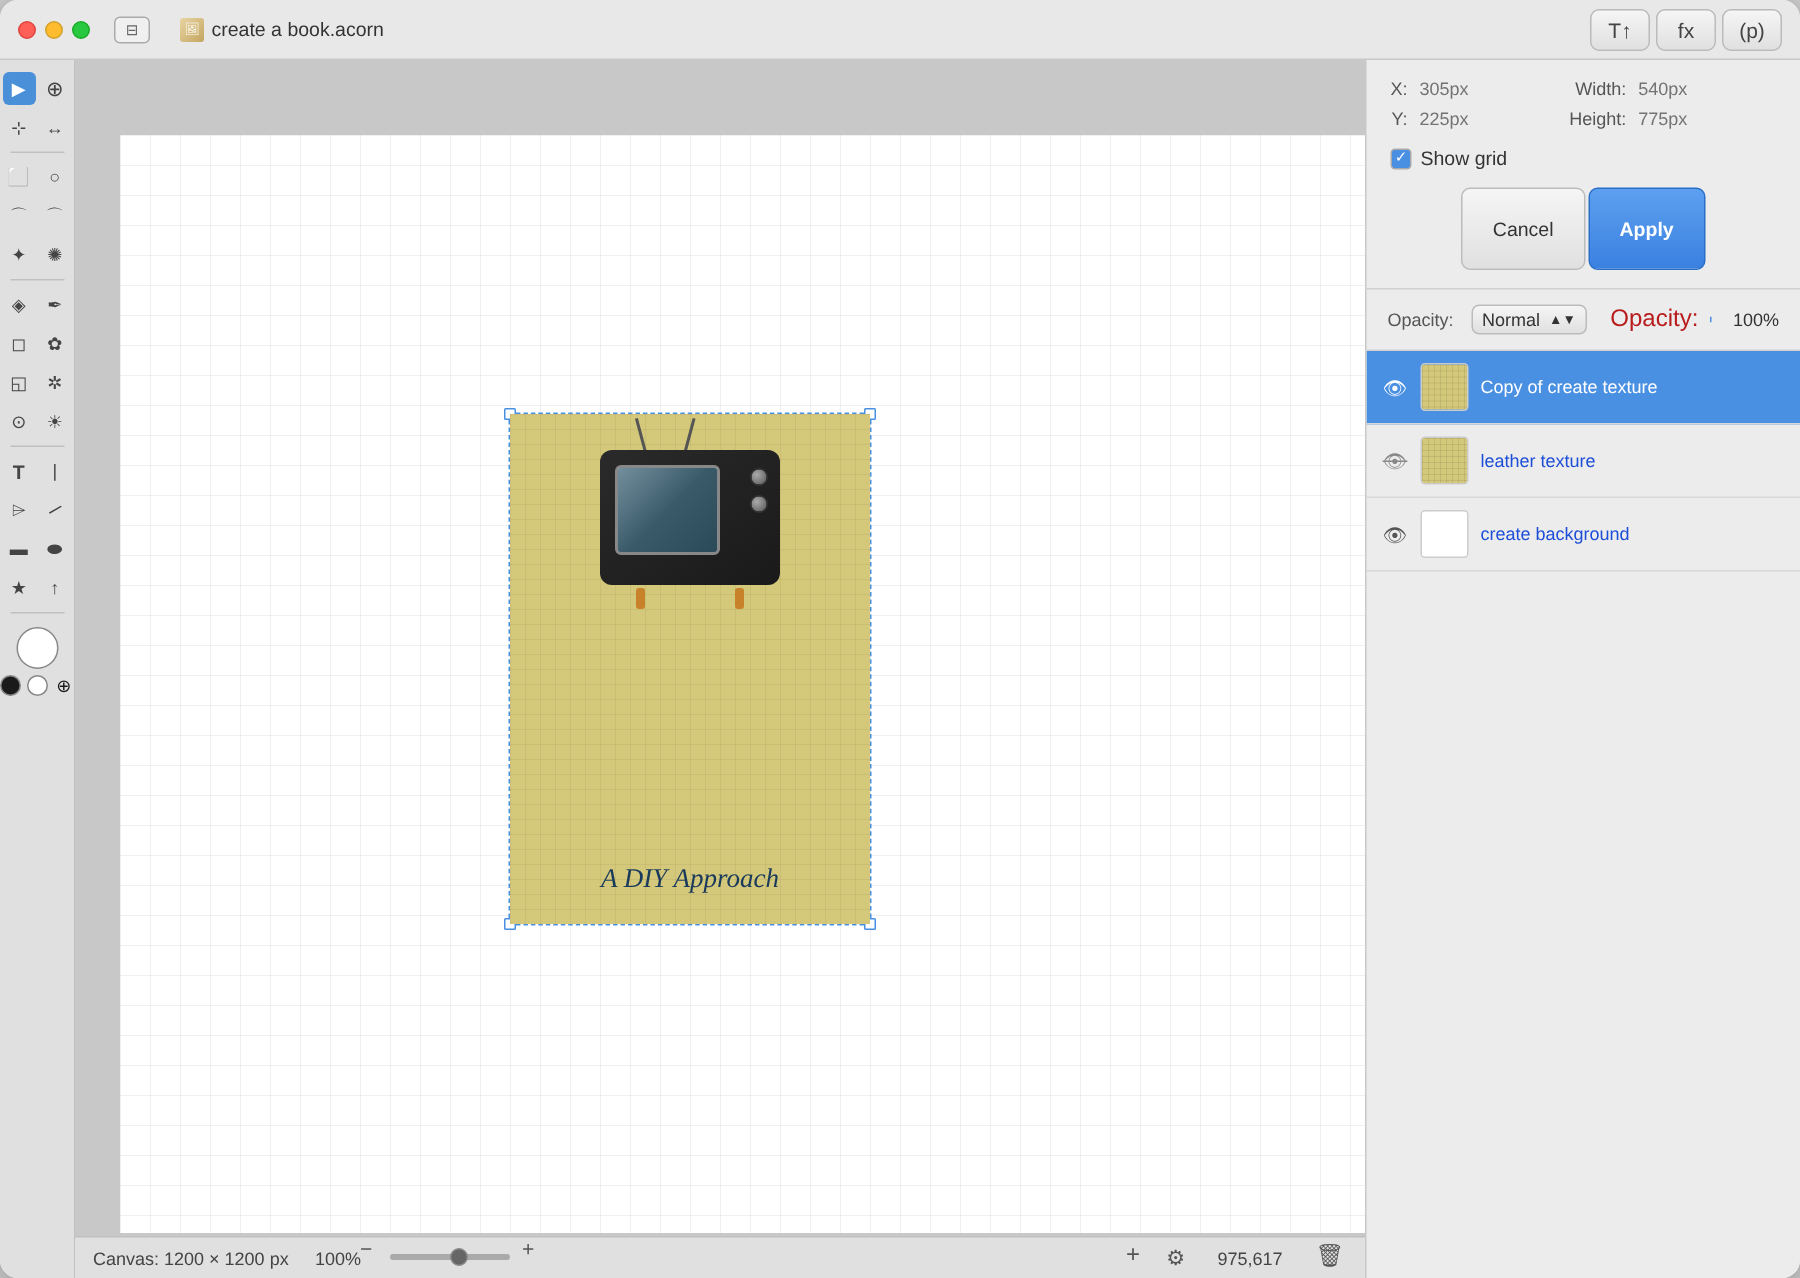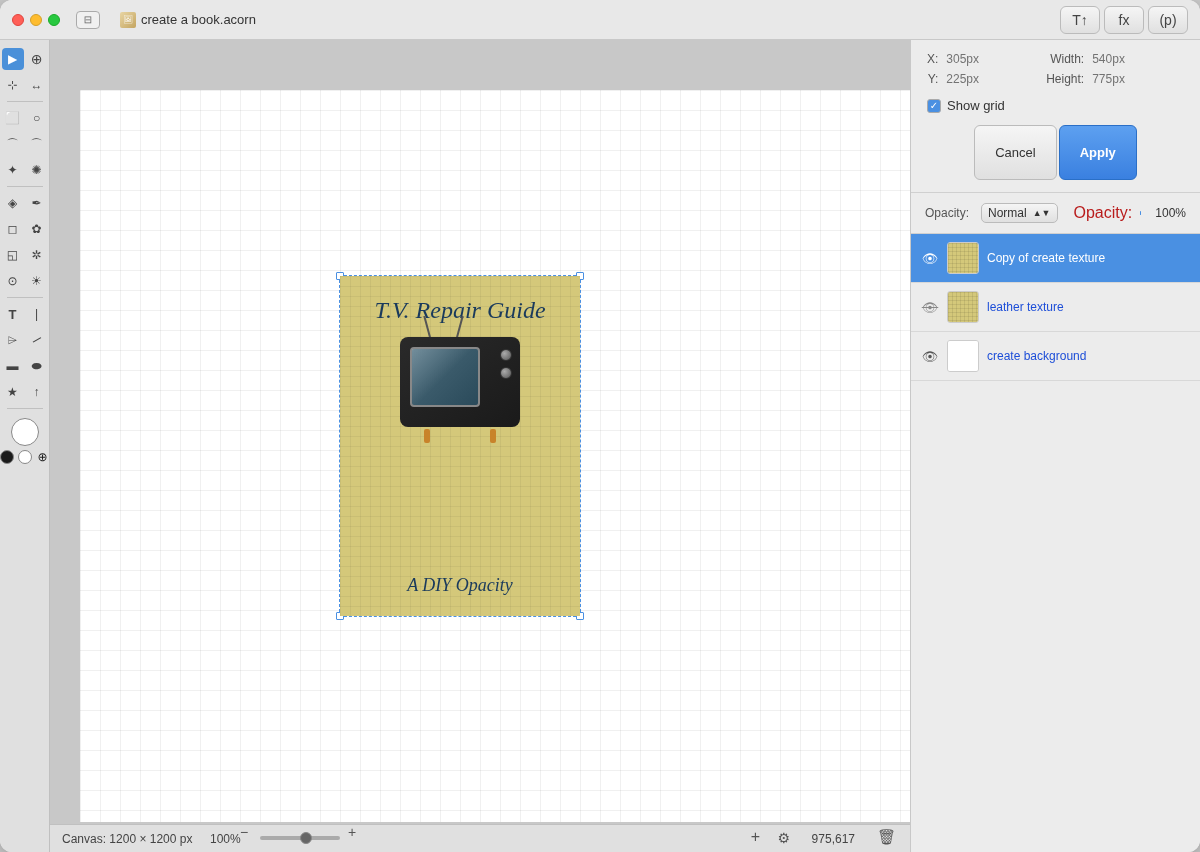--- a/index.html
+++ b/index.html
@@ -698,39 +698,38 @@
       <div class="canvas-bg"></div>
 
       <div class="book-cover-container">
         <div class="selection-box">
           <div class="selection-handle sh-tl"></div>
           <div class="selection-handle sh-tr"></div>
           <div class="selection-handle sh-bl"></div>
           <div class="selection-handle sh-br"></div>
 
           <div class="book-cover">
-            <div class="book-title">T.V. Repair Guide</div>
 
             <div class="tv-image">
               <div class="tv-antenna-left"></div>
               <div class="tv-antenna-right"></div>
               <div class="tv-body">
                 <div class="tv-screen"></div>
                 <div class="tv-controls">
                   <div class="tv-knob"></div>
                   <div class="tv-knob"></div>
                 </div>
               </div>
               <div class="tv-legs">
                 <div class="tv-leg"></div>
                 <div class="tv-leg"></div>
               </div>
             </div>
 
-            <div class="book-subtitle">A DIY Opacity</div>
+            <div class="book-subtitle">A DIY Approach</div>
           </div>
         </div>
       </div>
 
       <div class="status-bar">
         <span class="status-text">Canvas: 1200 × 1200 px</span>
         <span class="zoom-pct" style="position:absolute; left: 160px; bottom: 6px;">100%</span>
         <div style="position:absolute; left: 190px; bottom: 12px;">
           <span style="font-size:14px; color:#555;">−</span>
         </div>

